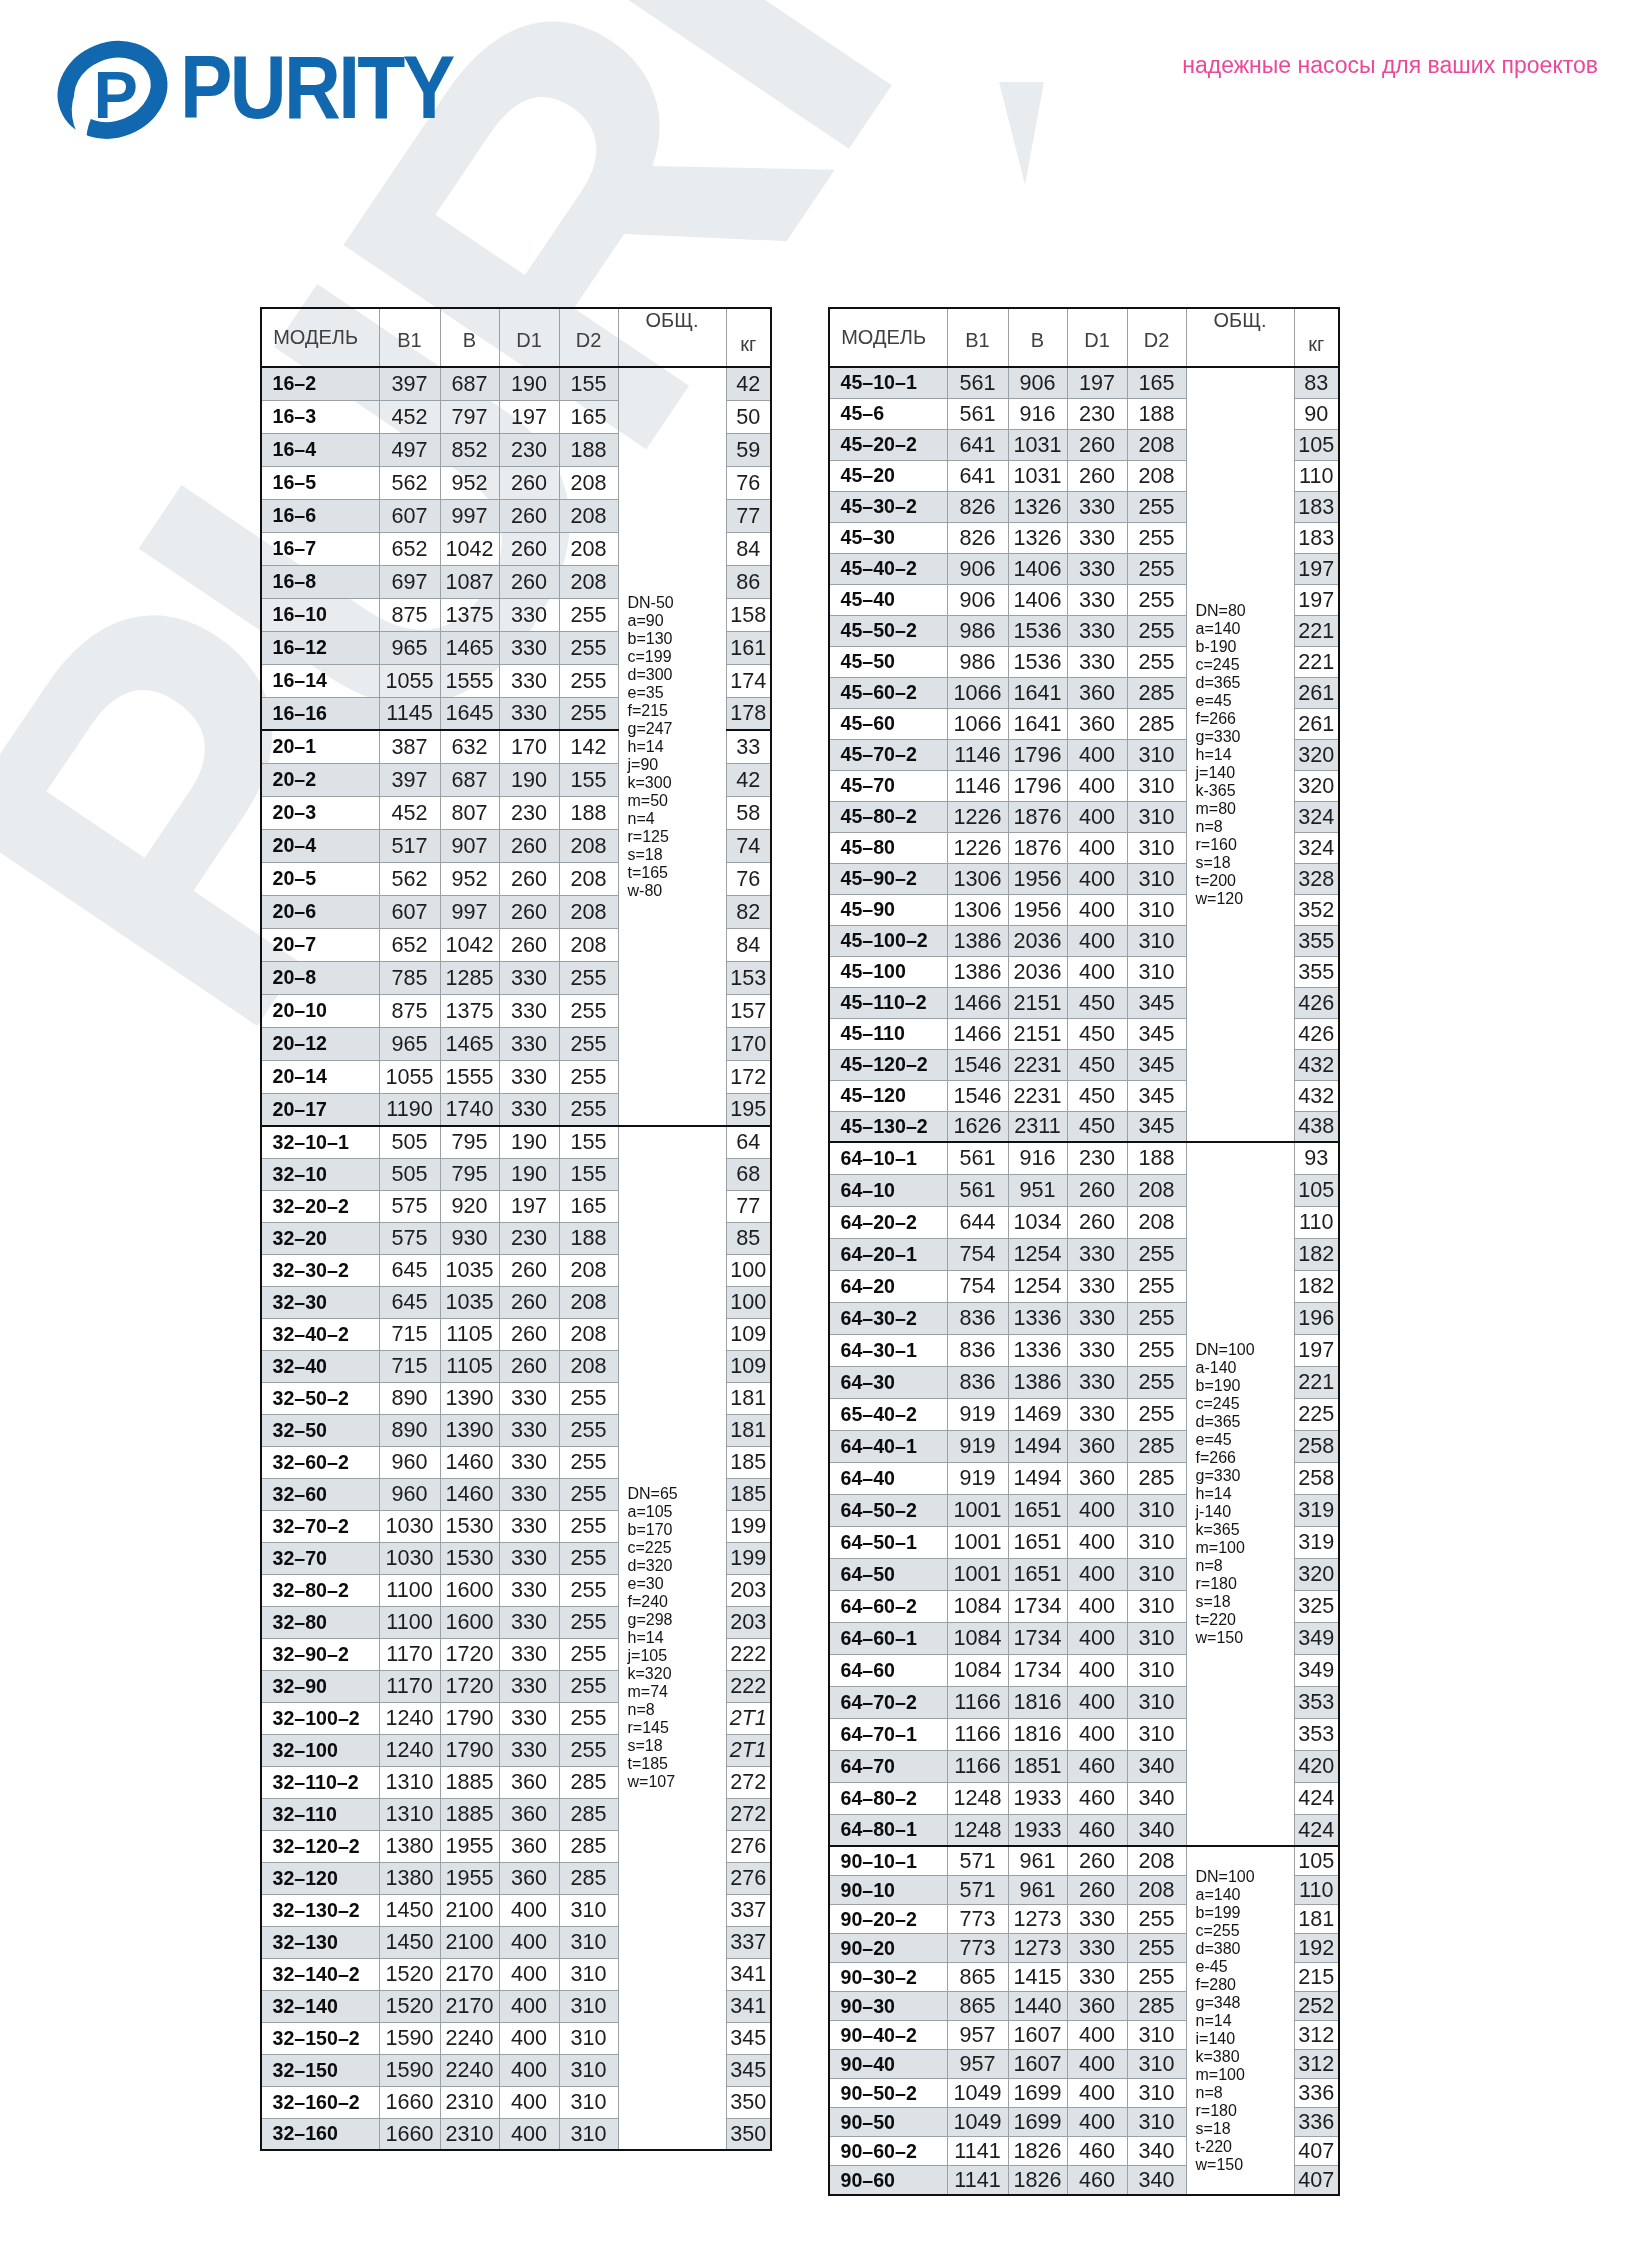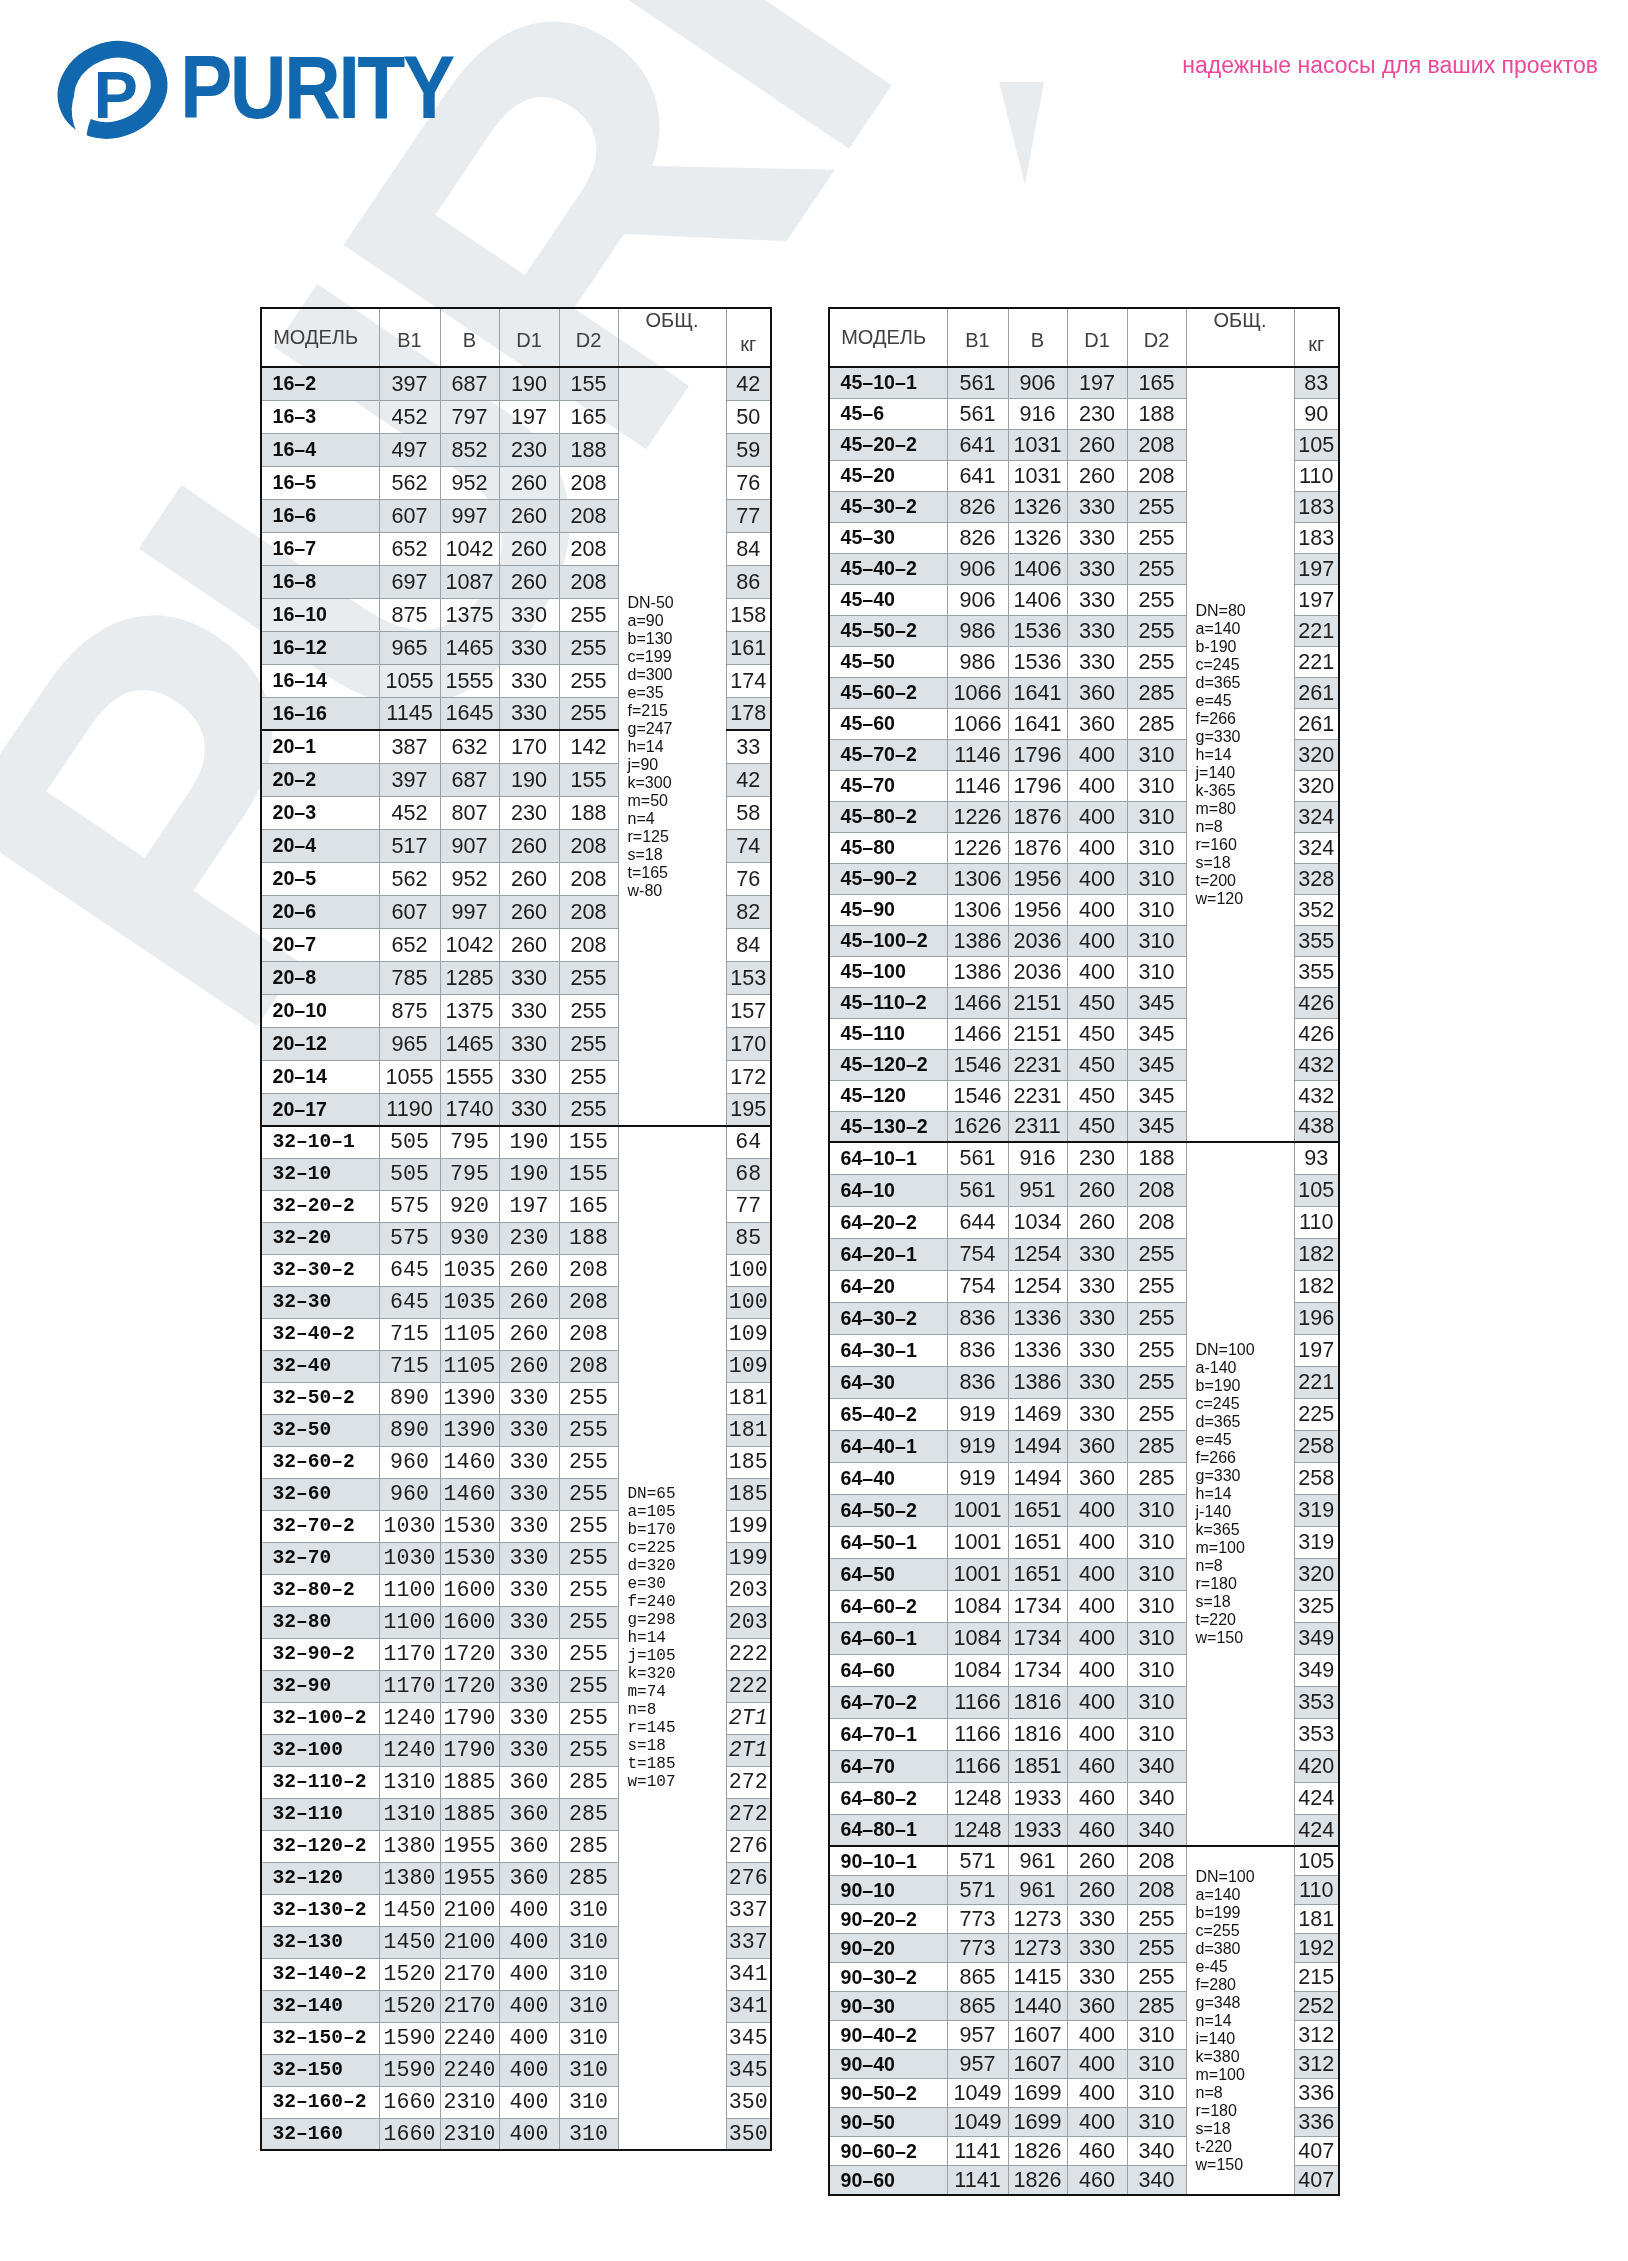--- a/index.html
+++ b/index.html
@@ -49,21 +49,21 @@
   td.num,td.kg{font-size:21.6px;color:#1d1d1d;text-align:center;}
   td.kg.italic{font-style:italic;}
   td.spec{
     vertical-align:middle;text-align:left;padding-left:9px;
     font-size:16px;line-height:18px;color:#141414;
     white-space:pre-line;background:transparent!important;
   }
   tr.stripe td:not(.spec){background:#dde2e7;}
   tr.blockstart td, tr.substart td{border-top:2.8px solid #101010;}
   #tbl-left  tbody tr.b0{height:33px;}
-  #tbl-left  tbody tr.b1{height:32px;font-family:Liberation Mono, monospace;}
+  #tbl-left  tbody tr.b1{height:32px;}
   #tbl-right tbody tr.b0{height:31px;}
   #tbl-right tbody tr.b1{height:32px;}
   #tbl-right tbody tr.b2{height:28px;}
 </style>
 </head>
 <body>
 
 <div class="watermark">PURITY</div>
 <div class="wm-tri"></div>
 

